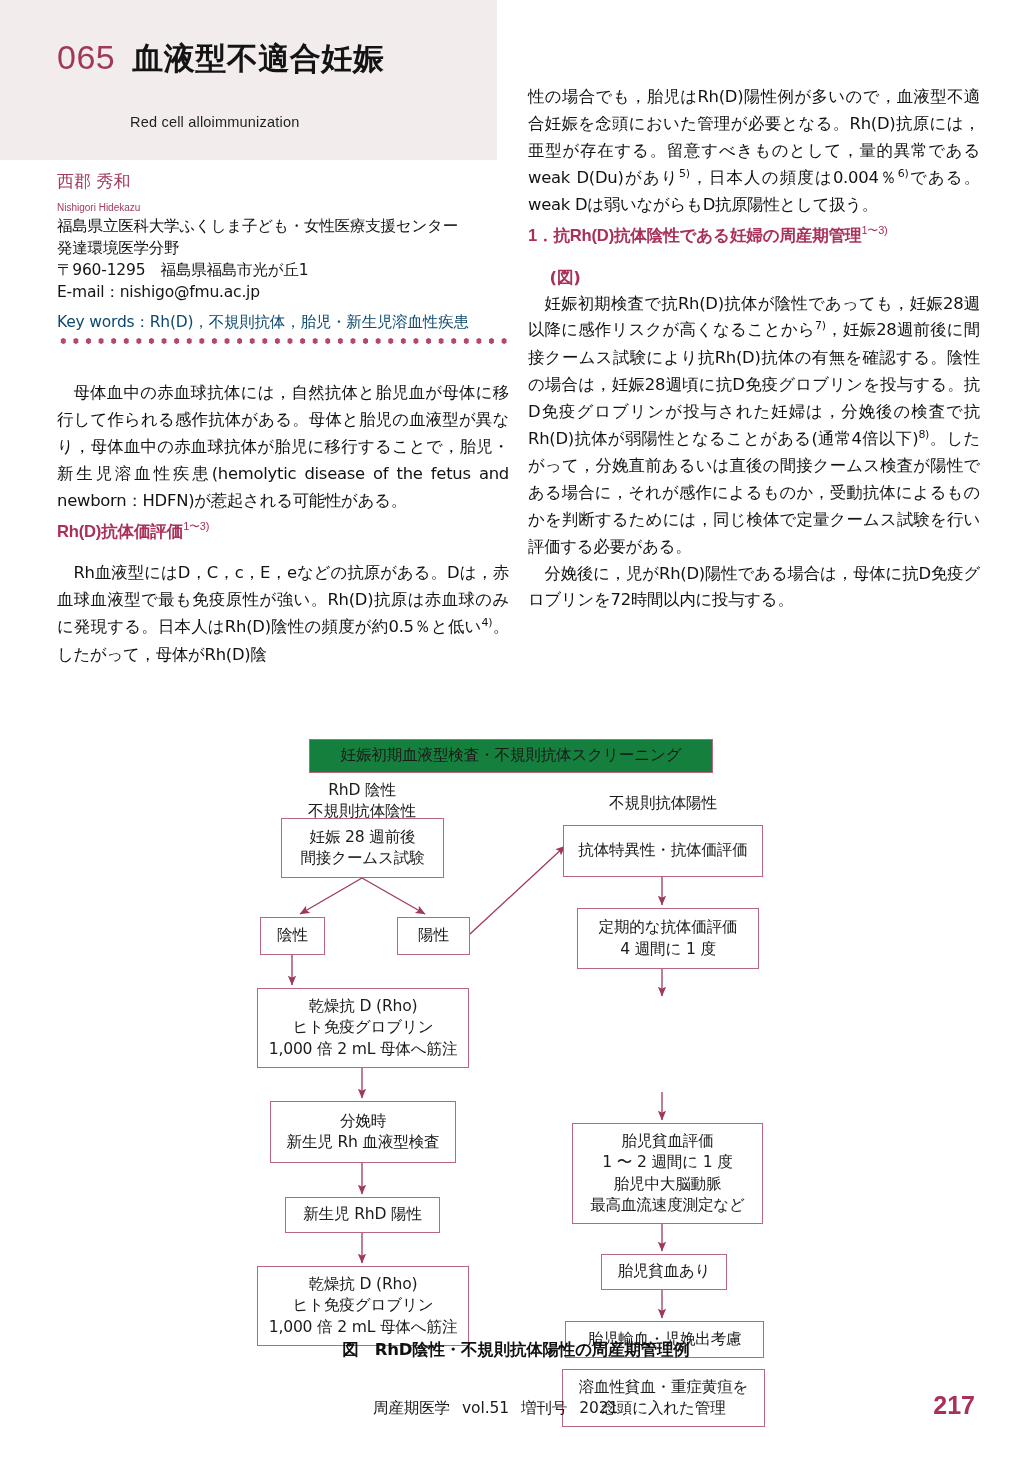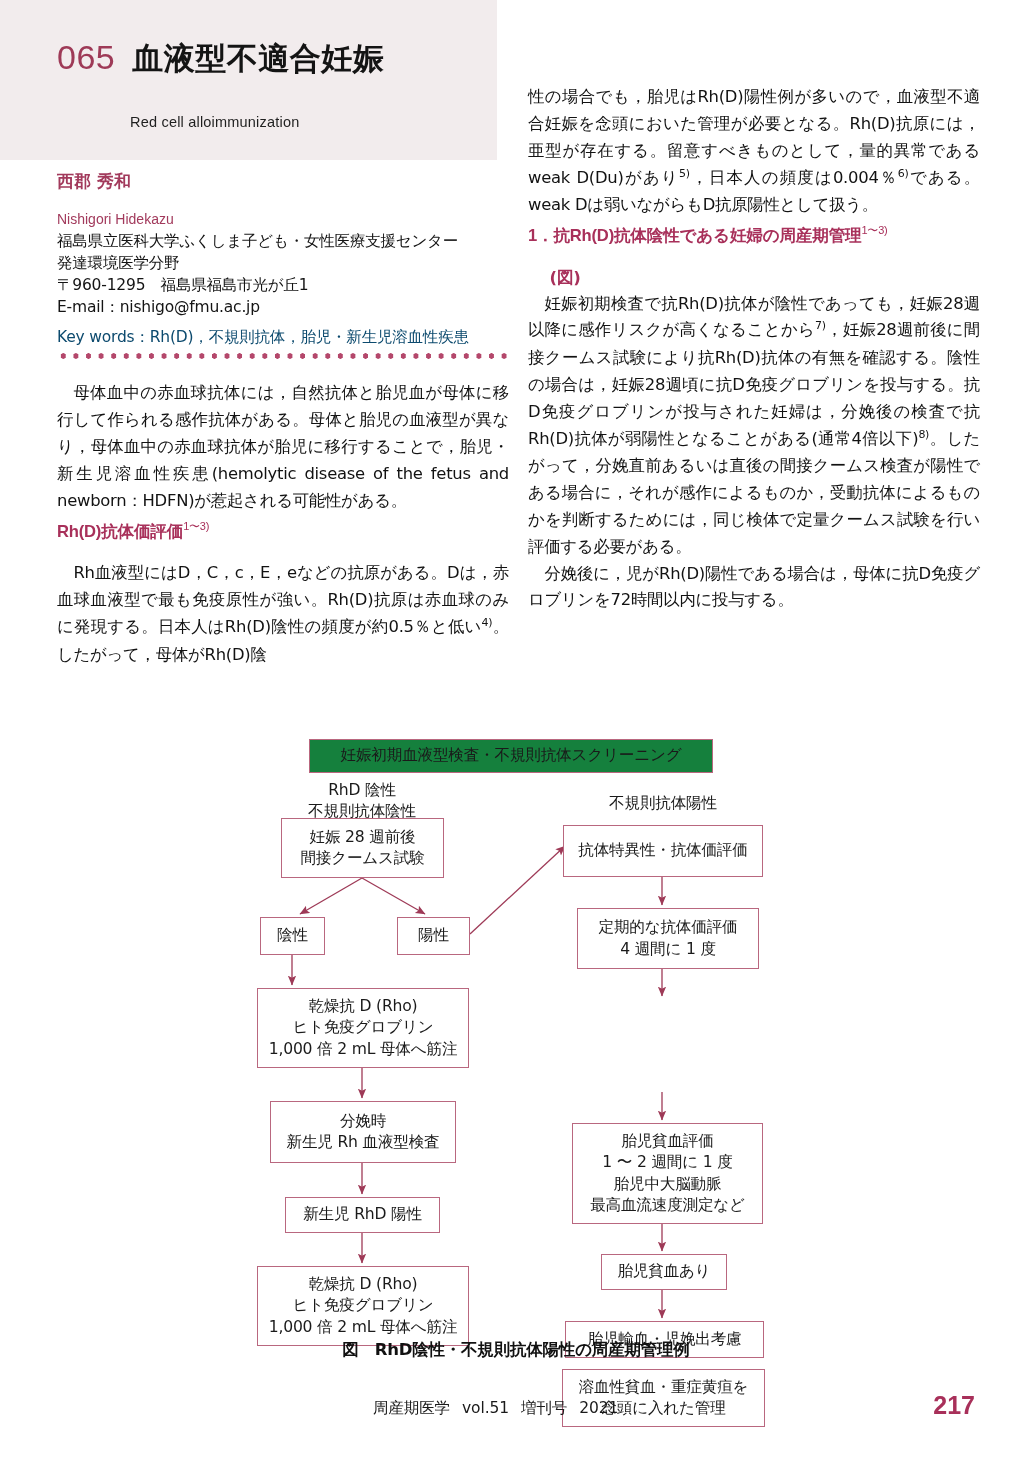--- a/index.html
+++ b/index.html
@@ -53,29 +53,29 @@
 
   
   #author-block {
     position: absolute;
     left: 57px; top: 170px;
     width: 450px;
   }
   #author-name-ja {
     font-size: 17px;
     color: #a23a5c;
-    font-weight: bold;
+    font-weight: normal;
     font-family: "DejaVu Sans", "Liberation Sans", sans-serif;
     line-height: 1.35;
   }
   #author-name-en {
-    font-size: 14px;
+    font-size: 10px;
     color: #a23a5c;
     line-height: 1.5;
-    margin-top: 16px;
+    margin-top: 7px;
   }
   .affil-line {
     font-size: 15.5px;
     color: #141414;
     line-height: 1.42;
     font-family: "DejaVu Sans", "Liberation Sans", sans-serif;
     letter-spacing: -0.2px;
   }
   #keywords-line {
     margin-top: 9px;

